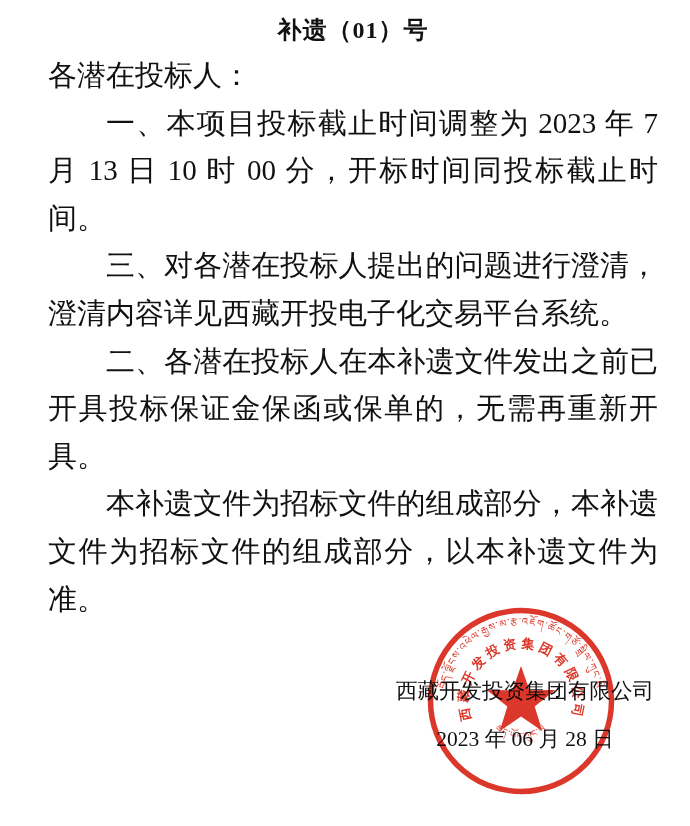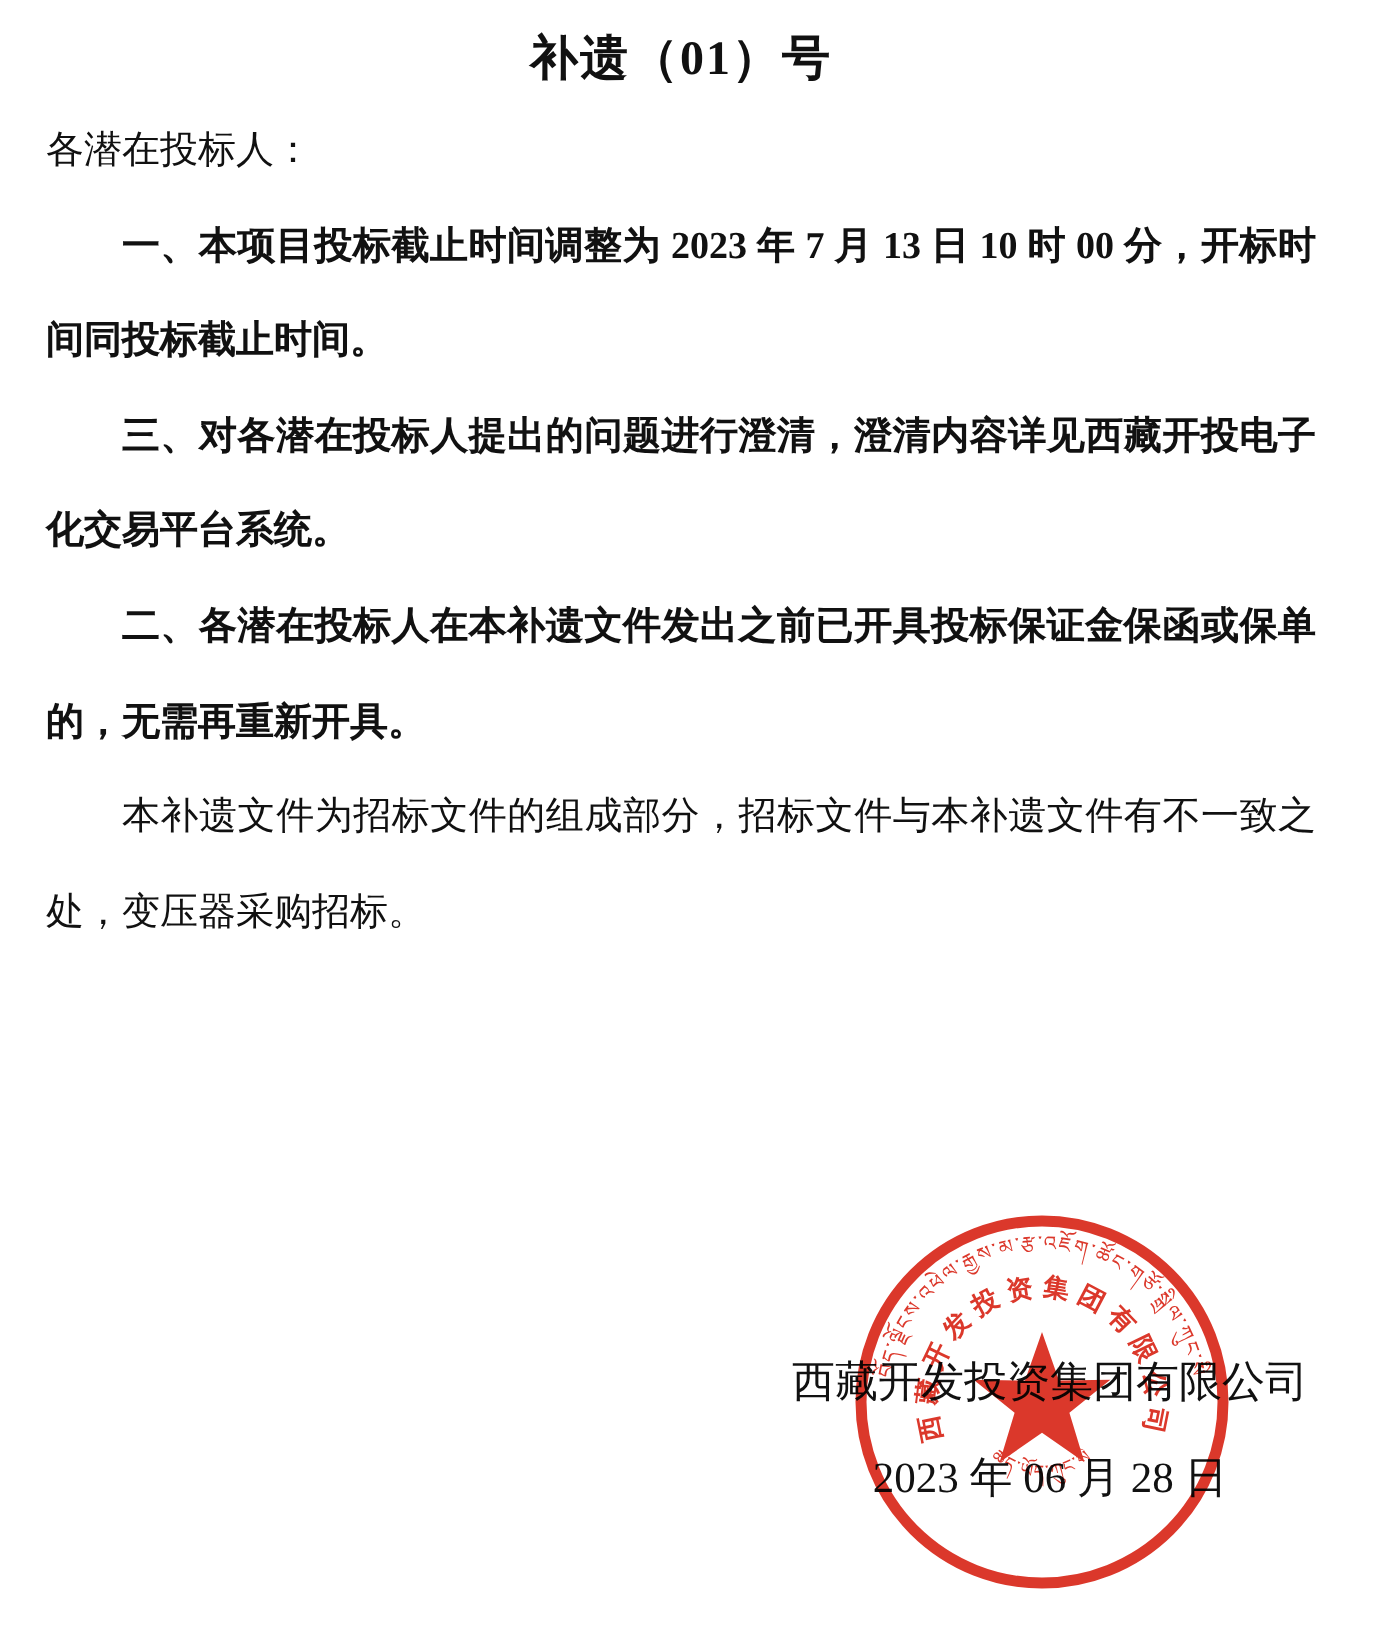--- a/index.html
+++ b/index.html
@@ -10,42 +10,42 @@
   .page {
     position: relative;
     width: 690px;
     height: 826px;
     background: #ffffff;
     overflow: hidden;
     font-family: "Liberation Serif", "DejaVu Serif", serif;
     color: #111111;
   }
   .content {
-    padding: 8px 32px 0 23px;
+    padding: 8px 32px 0 48px;
   }
   .doc-title {
     margin: 0;
     text-align: center;
     font-size: 24px;
     font-weight: bold;
     line-height: 44px;
     letter-spacing: 1px;
   }
   .para {
     margin: 0;
-    font-size: 19px;
+    font-size: 29px;
     line-height: 47.6px;
     text-align: justify;
     text-justify: inter-ideograph;
   }
   .indent {
     text-indent: 2em;
   }
   .bold {
-    font-weight: bold;
+    font-weight: normal;
   }
   .signature-block {
     position: absolute;
     top: 668px;
     right: 34px;
     width: 262px;
     text-align: center;
     font-size: 21.5px;
     line-height: 47.6px;
   }
@@ -95,21 +95,21 @@
 
     <p class="para">各潜在投标人：</p>
 
 
     <p class="para indent bold">一、本项目投标截止时间调整为 2023 年 7 月 13 日 10 时 00 分，开标时间同投标截止时间。</p>
 
     <p class="para indent bold">三、对各潜在投标人提出的问题进行澄清，澄清内容详见西藏开投电子化交易平台系统。</p>
 
     <p class="para indent bold">二、各潜在投标人在本补遗文件发出之前已开具投标保证金保函或保单的，无需再重新开具。</p>
 
-    <p class="para indent">本补遗文件为招标文件的组成部分，招标文件与本补遗文件有不一致之处，变压器采购招标。</p>
+    <p class="para indent">本补遗文件为招标文件的组成部分，本补遗文件为招标文件的组成部分，以本补遗文件为准。</p>
 
   </div>
 
   <div class="signature-block">
     <div class="sig-company">西藏开发投资集团有限公司</div>
     <div class="sig-date">2023 年 06 月 28 日</div>
   </div>
 
   <svg class="stamp" viewBox="0 0 200 200" aria-hidden="true">
     <defs>

